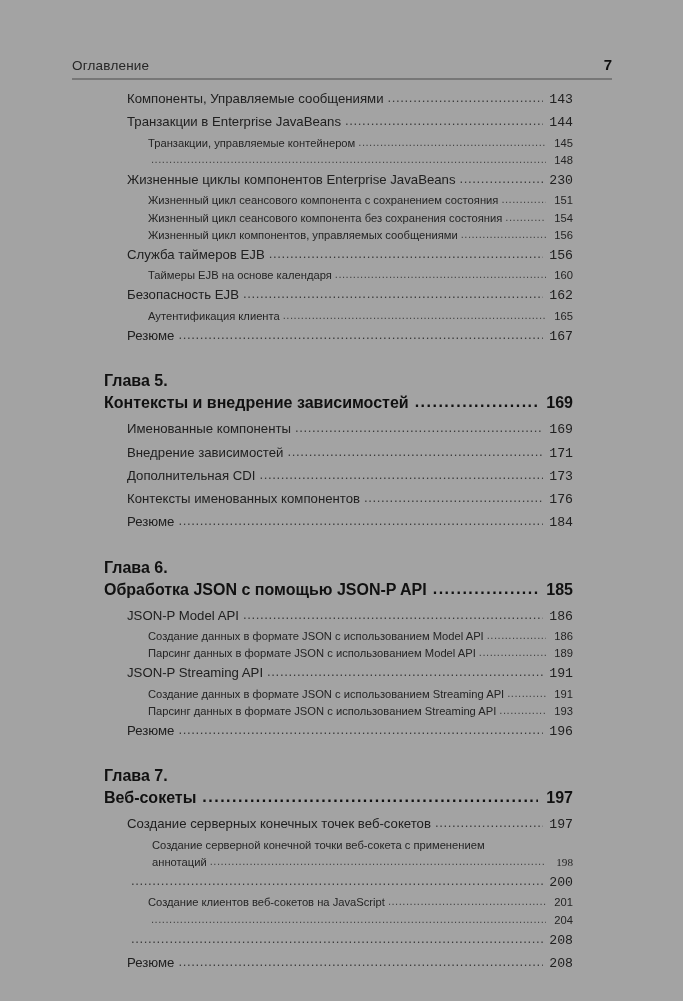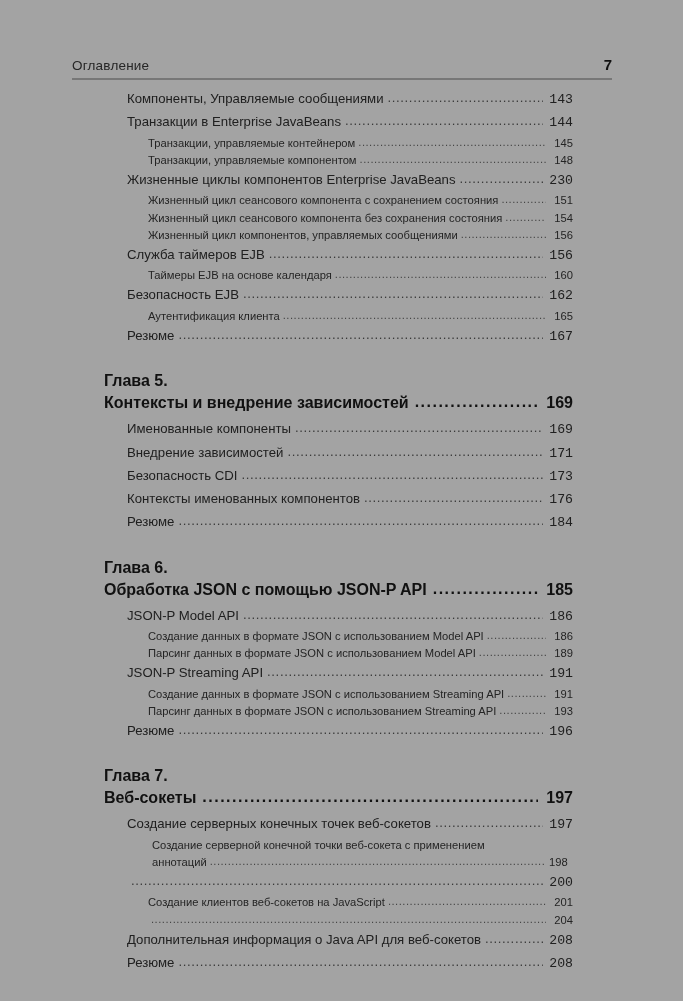--- a/index.html
+++ b/index.html
@@ -165,21 +165,22 @@
     overflow: hidden;
     white-space: nowrap;
     margin: 0 3px 0 3px;
     color: #454545;
     letter-spacing: .5px;
     transform: translateY(-1px);
   }
   .e2-wrap .second-line .pg {
     flex: 0 0 auto;
     min-width: 24px;
-    text-align: left;
+    text-align: right;
+    font-family: Liberation Serif, serif;
   }
 
   .gap-chapter { height: 22px; }
   .gap-small   { height: 4px; }
   .nm { white-space: nowrap; }
 </style>
 </head>
 <body>
 
 <div class="page">
@@ -201,21 +202,20 @@
           <span class="nm">Транзакции в Enterprise JavaBeans</span>
           <span class="lead">...................................................................................................................................................................</span>
           <span class="pg">144</span>
         </div>
         <div class="e2">
           <span class="nm">Транзакции, управляемые контейнером</span>
           <span class="lead">...................................................................................................................................................................</span>
           <span class="pg">145</span>
         </div>
         <div class="e2">
-          <span class="nm">Транзакции, управляемые компонентом</span>
           <span class="lead">...................................................................................................................................................................</span>
           <span class="pg">148</span>
         </div>
         <div class="e1">
           <span class="nm">Жизненные циклы компонентов Enterprise JavaBeans</span>
           <span class="lead">...................................................................................................................................................................</span>
           <span class="pg">230</span>
         </div>
         <div class="e2">
           <span class="nm">Жизненный цикл сеансового компонента с сохранением состояния</span>
@@ -271,21 +271,21 @@
           <span class="nm">Именованные компоненты</span>
           <span class="lead">...................................................................................................................................................................</span>
           <span class="pg">169</span>
         </div>
         <div class="e1">
           <span class="nm">Внедрение зависимостей</span>
           <span class="lead">...................................................................................................................................................................</span>
           <span class="pg">171</span>
         </div>
         <div class="e1">
-          <span class="nm">Безопасность CDI</span>
+          <span class="nm">Дополнительная CDI</span>
           <span class="lead">...................................................................................................................................................................</span>
           <span class="pg">173</span>
         </div>
         <div class="e1">
           <span class="nm">Контексты именованных компонентов</span>
           <span class="lead">...................................................................................................................................................................</span>
           <span class="pg">176</span>
         </div>
         <div class="e1">
           <span class="nm">Резюме</span>
@@ -367,21 +367,20 @@
         <div class="e2">
           <span class="nm">Создание клиентов веб-сокетов на JavaScript</span>
           <span class="lead">...................................................................................................................................................................</span>
           <span class="pg">201</span>
         </div>
         <div class="e2">
           <span class="lead">...................................................................................................................................................................</span>
           <span class="pg">204</span>
         </div>
         <div class="e1">
-          <span class="nm">Дополнительная информация о Java API для веб-сокетов</span>
           <span class="lead">...................................................................................................................................................................</span>
           <span class="pg">208</span>
         </div>
         <div class="e1">
           <span class="nm">Резюме</span>
           <span class="lead">...................................................................................................................................................................</span>
           <span class="pg">208</span>
         </div>
       </div>
     </div>

